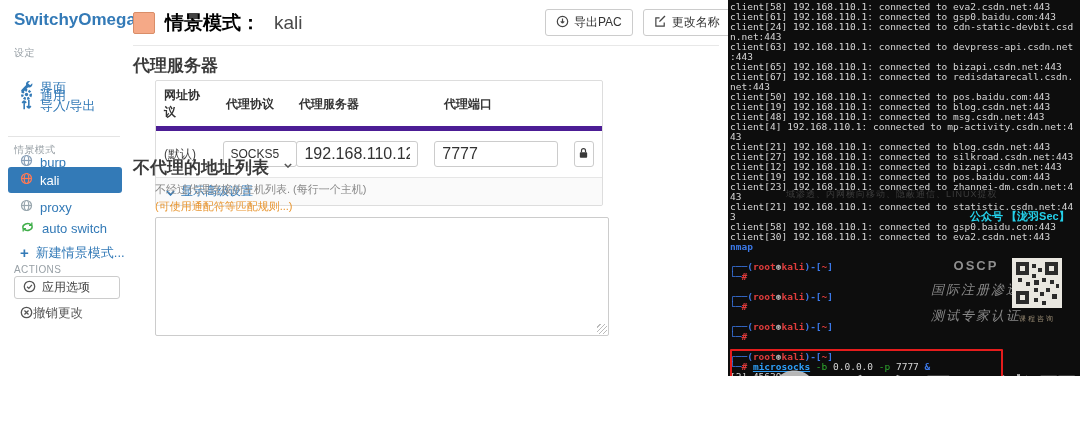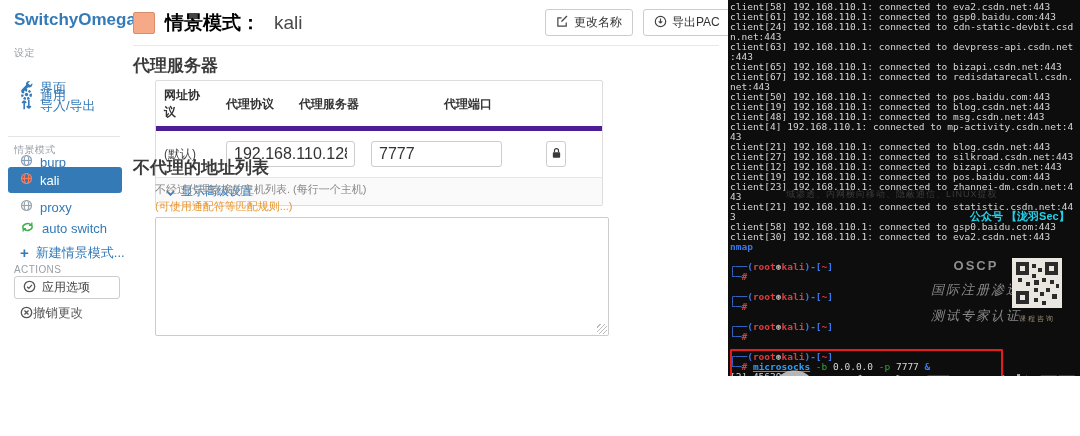--- a/index.html
+++ b/index.html
@@ -199,31 +199,31 @@
 
   <div class="page-header">
     <span class="profile-square"></span>
     <span class="page-title">情景模式：</span>
     <span class="page-title-name">kali</span>
   </div>
 
   <div class="toolbar">
     <div class="tbtn">
       <span><svg width="13" height="13" viewBox="0 0 14 14" fill="none" stroke="#444" stroke-width="1.3">
+            <circle cx="7" cy="7" r="5.6"></circle>
+            <path d="M7 3.8v5M7 8.8 5.1 6.9M7 8.8l1.9-1.9"></path>
+          </svg></span>
+      <span>导出PAC</span>
+    </div>
+    <div class="tbtn">
+      <span><svg width="13" height="13" viewBox="0 0 14 14" fill="none" stroke="#444" stroke-width="1.3">
             <path d="M11 8v4H2V3h4"></path>
             <path d="M12.3 1.7 7 7l-1.6.5L6 5.9l5.3-5.3z" fill="#444" stroke="none"></path>
           </svg></span>
       <span>更改名称</span>
-    </div>
-    <div class="tbtn">
-      <span><svg width="13" height="13" viewBox="0 0 14 14" fill="none" stroke="#444" stroke-width="1.3">
-            <circle cx="7" cy="7" r="5.6"></circle>
-            <path d="M7 3.8v5M7 8.8 5.1 6.9M7 8.8l1.9-1.9"></path>
-          </svg></span>
-      <span>导出PAC</span>
     </div>
     <div class="tbtn danger">
       <span><svg width="12" height="13" viewBox="0 0 12 14" fill="none" stroke="#fff" stroke-width="1.3">
             <path d="M1 3.5h10M4.2 3.5v-1h3.6v1M2.3 3.5 3 12.5h6l.7-9M4.8 5.5v5M7.2 5.5v5"></path>
           </svg></span>
       <span>删除</span>
     </div>
   </div>
 
   <div class="header-divider"></div>
@@ -233,20 +233,30 @@
   <div class="ptable">
     <div class="trow thead">
       <div class="c1">网址协议</div>
       <div class="c2">代理协议</div>
       <div class="c3">代理服务器</div>
       <div class="c4">代理端口</div>
       <div class="c5"></div>
     </div>
     <div class="trow tbody">
       <div class="c1 scheme-cell">(默认)</div>
+      <div class="c2">
+        <span class="sel-wrap">
+          <select class="proto">
+            <option>SOCKS5</option>
+          </select>
+          <span class="sel-caret"><svg width="8" height="5" viewBox="0 0 10 6" fill="none" stroke="#555" stroke-width="1.8">
+                <path d="M1 1l4 4 4-4"></path>
+              </svg></span>
+        </span>
+      </div>
       <div class="c3"><input class="tinput" value="192.168.110.128" style=""></div>
       <div class="c4"><input class="tinput" value="7777" style=""></div>
       <div class="c5" style="display:flex;justify-content:center;">
         <span class="lock-btn">
           <span><svg width="11" height="12" viewBox="0 0 12 13">
                 <rect x="2" y="5.6" width="8" height="6" rx="1" fill="#3a3a3a"></rect>
                 <path d="M3.8 5.6V4a2.2 2.2 0 0 1 4.4 0v1.6" fill="none" stroke="#3a3a3a" stroke-width="1.3"></path>
               </svg></span>
         </span>
       </div>

